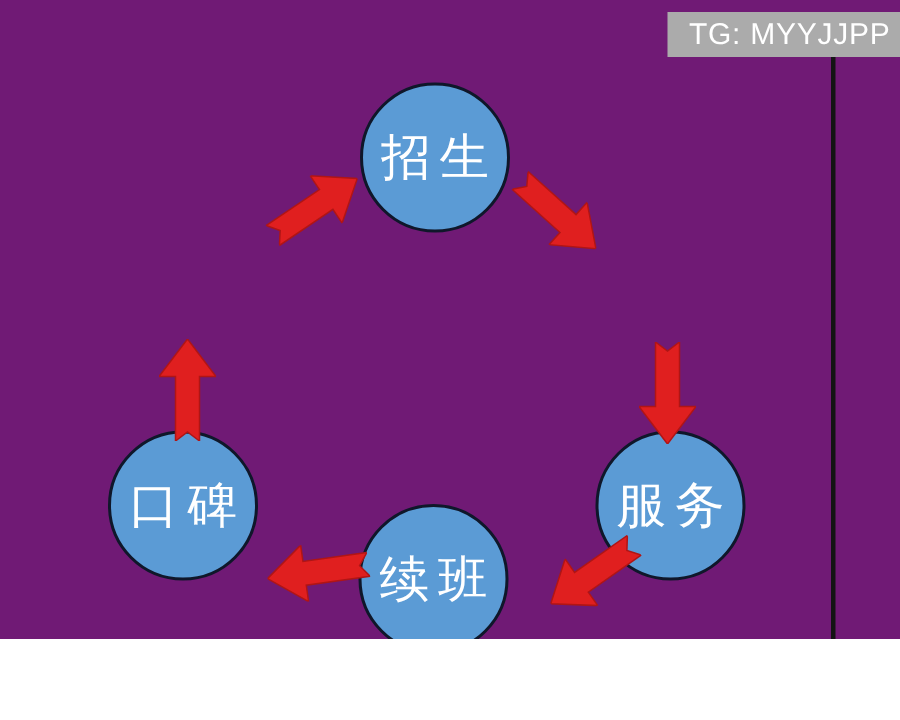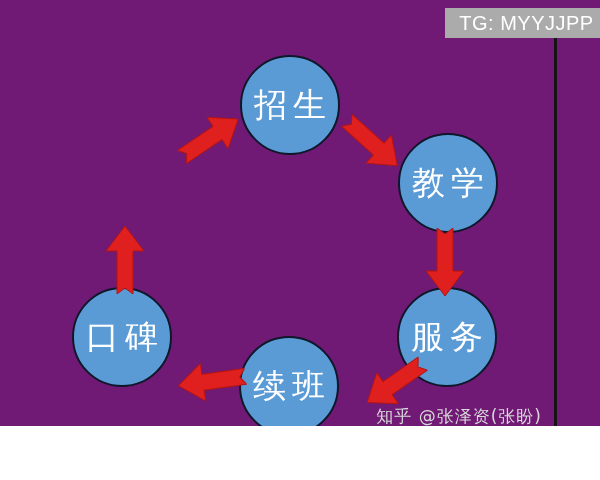--- a/index.html
+++ b/index.html
@@ -60,24 +60,22 @@
 </style>
 </head>
 <body>
 
 <div id="stage">
 
   <div class="border-right"></div>
   <div class="border-bottom"></div>
 
   <div class="banner-top">TG: MYYJJPP</div>
-  <div class="credit">知乎 @张泽资(张盼)</div>
 
   <div class="node n-enrollment">招生</div>
-  <div class="node n-teaching">教学</div>
   <div class="node n-service">服务</div>
   <div class="node n-word-of-mouth">口碑</div>
   <div class="node n-class-renewal">续班</div>
 
   <div class="arrow a1">
     <svg viewBox="0 0 68 38">
         <polygon points="0,11 43,11 43,0 68,19 43,38 43,27 0,27 6,19" fill="#e01f1f" stroke="#b01515" stroke-width="1"></polygon>
       </svg>
   </div>
   <div class="arrow a2">

